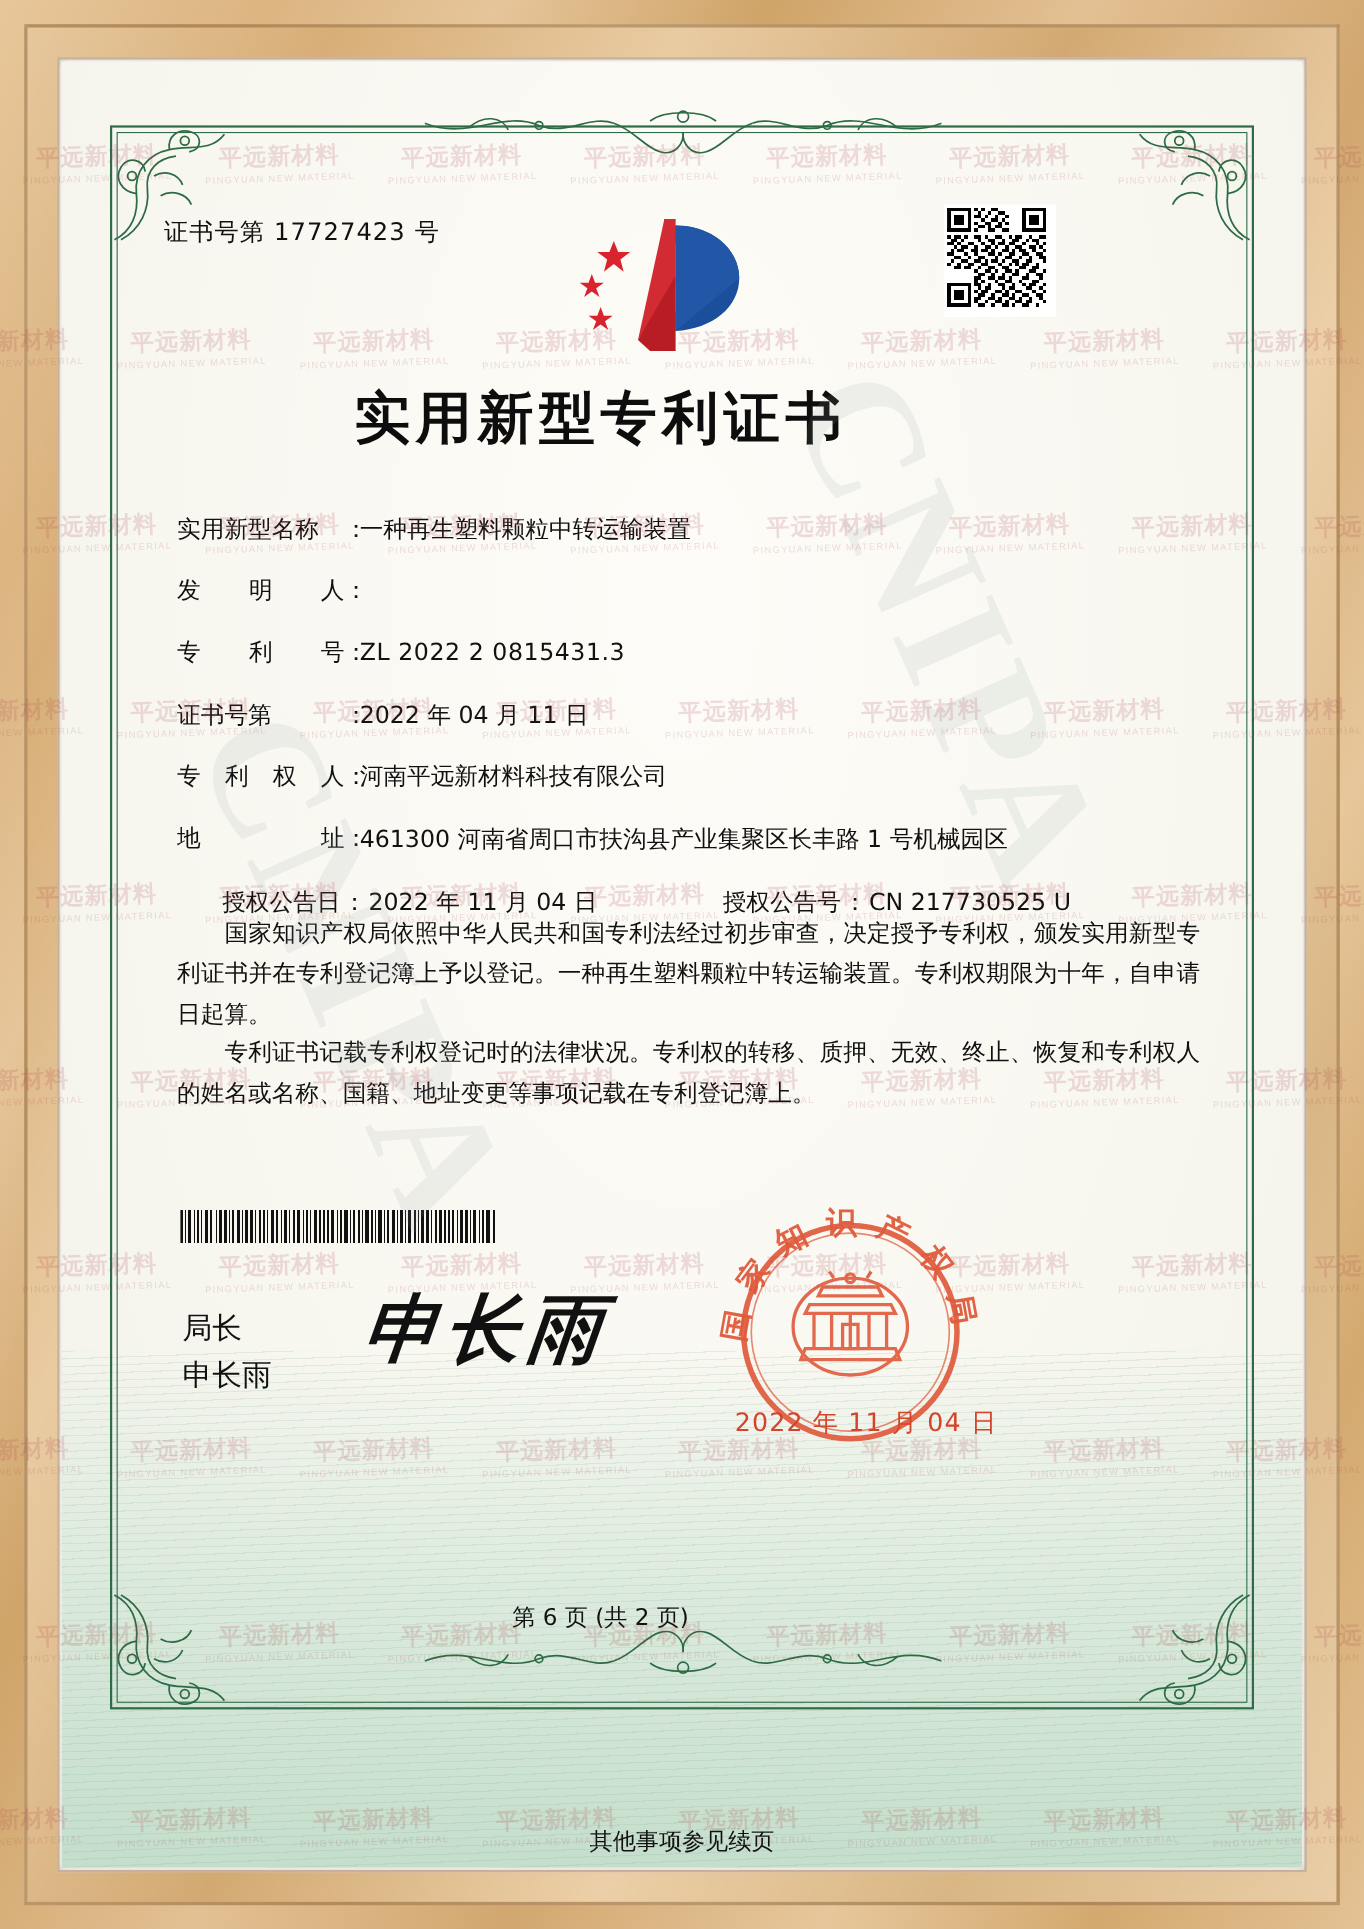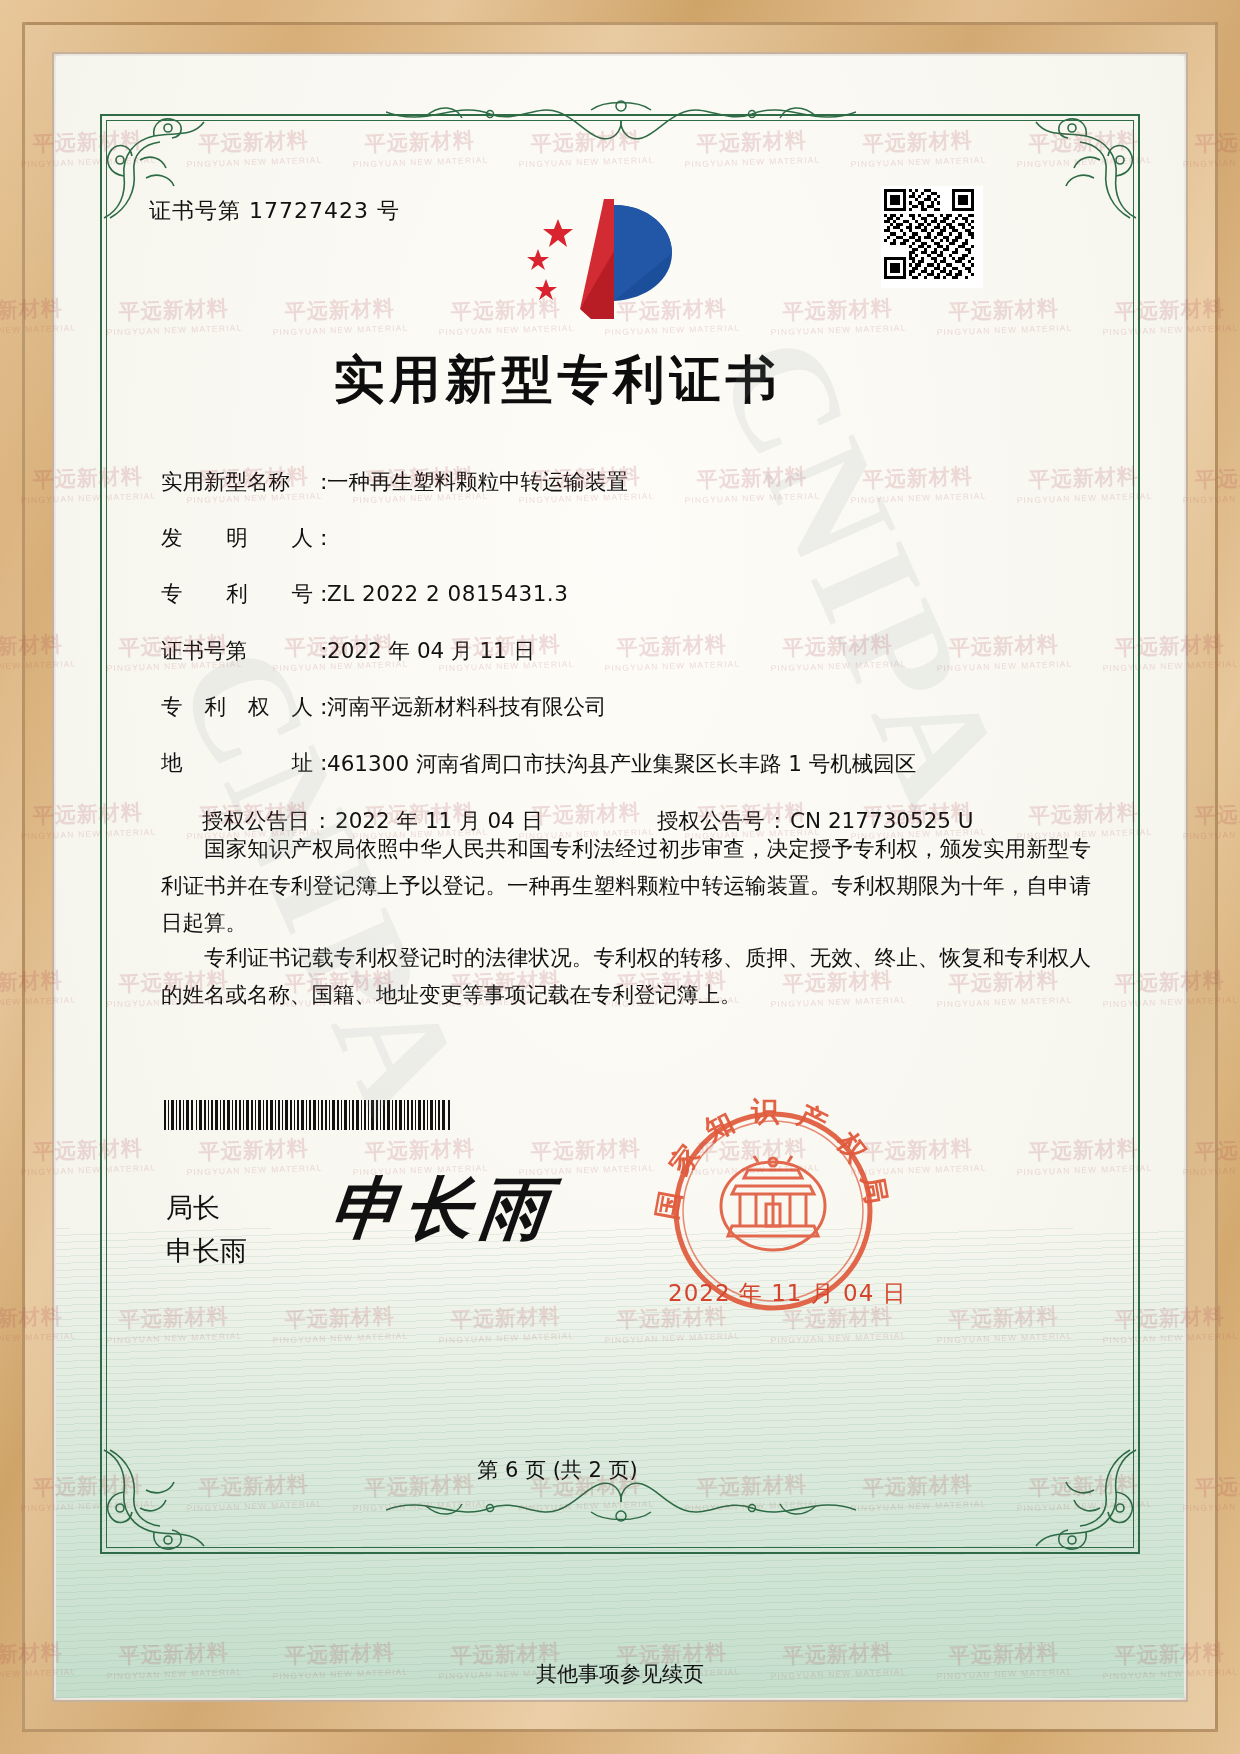--- a/index.html
+++ b/index.html
@@ -162,21 +162,20 @@
     z-index: 6;
     color: #2d6b45;
   }
 
   
   .content {
     position: absolute;
     left: 0; top: 0;
     width: 980px; height: 1642px;
     z-index: 20;
-    padding-left: 23px;
   }
 
   .cert-no {
     position: absolute;
     left: 93px; top: 140px;
     font-size: 22px;
     color: #111;
     letter-spacing: 1px;
     font-family: "DejaVu Sans", sans-serif;
   }

